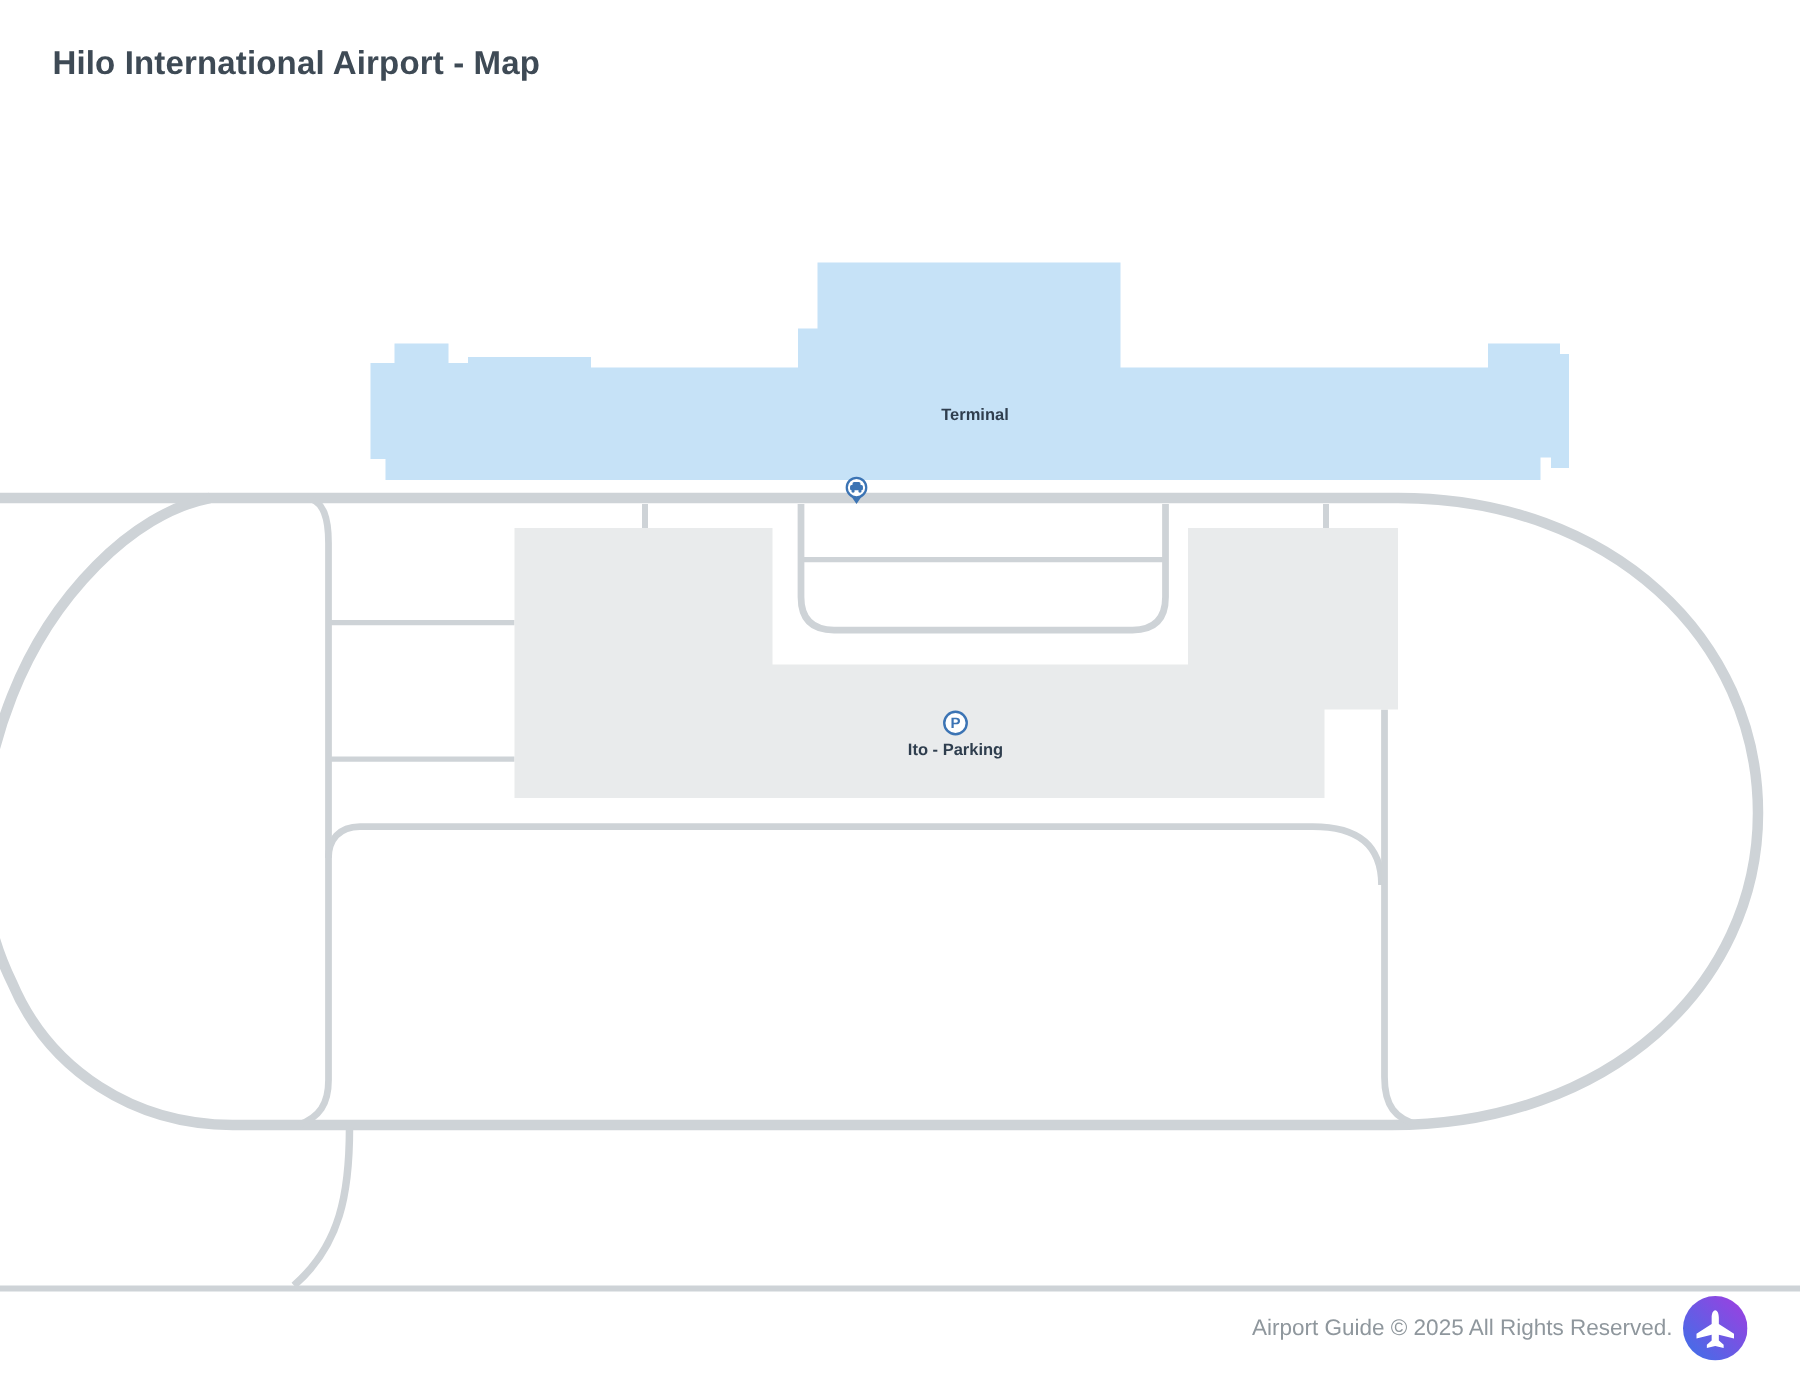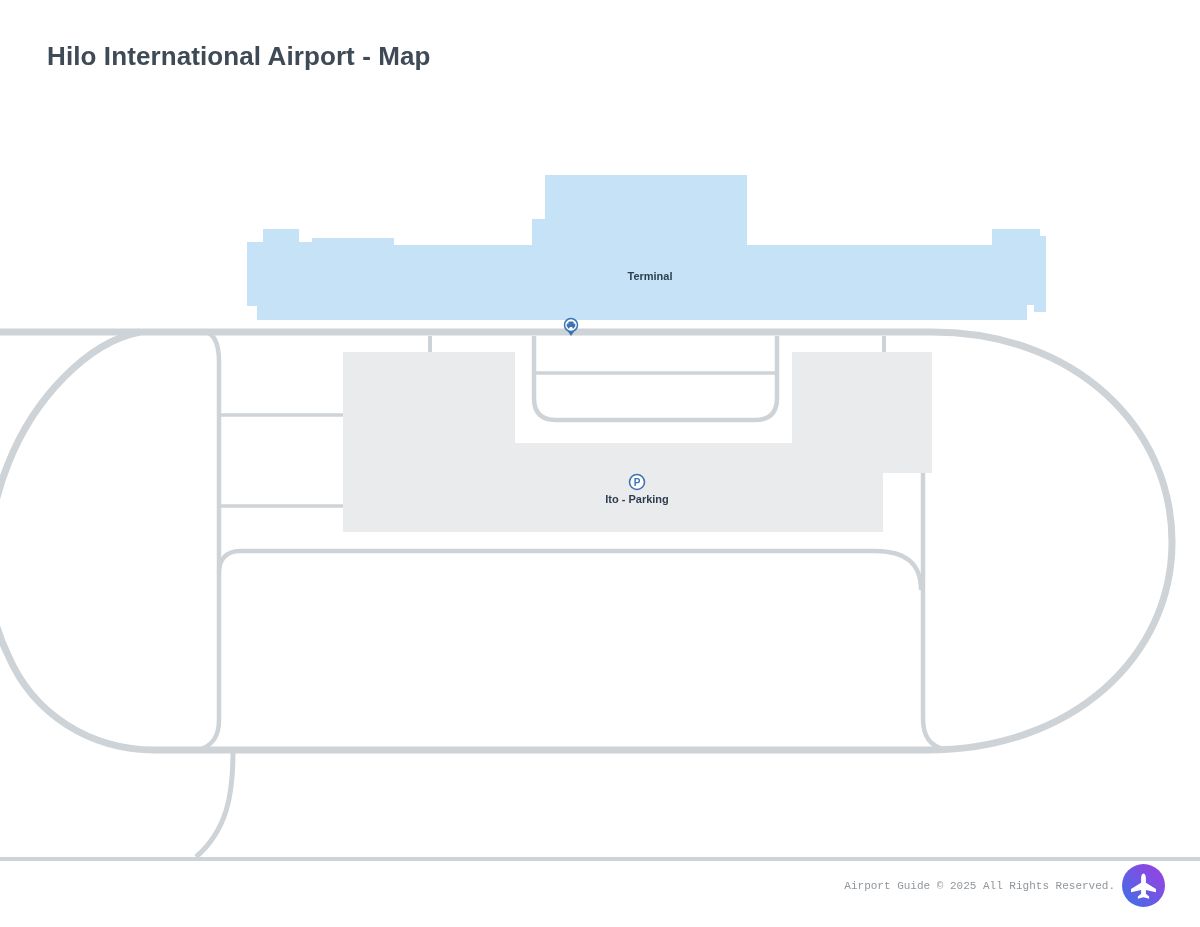--- a/index.html
+++ b/index.html
@@ -1,38 +1,38 @@
 <!DOCTYPE html>
 <html><head>
 <meta charset="utf-8">
 <style>
   html,body{margin:0;padding:0;}
   body{
     width:1200px;height:927px;position:relative;overflow:hidden;
     background:#ffffff;font-family:"Liberation Sans",sans-serif;
   }
   .page-title{
-    position:absolute;left:35px;top:29px;margin:12px;
-    font-size:26px;font-weight:700;color:#3e4a55;letter-spacing:.1px;
+    position:absolute;left:35px;top:29px;margin:0;
+    font-size:22px;font-weight:700;color:#3e4a55;letter-spacing:.1px;
   }
   .map-svg{position:absolute;left:0;top:0;}
   .map-label{
     font-family:"Liberation Sans",sans-serif;font-size:11px;font-weight:700;
     fill:#2f3e4e;text-anchor:middle;
   }
   .p-letter{
     font-family:"Liberation Sans",sans-serif;font-size:10px;font-weight:700;
     fill:#3c74b4;text-anchor:middle;
   }
   .footer{
     position:absolute;right:35px;top:864px;height:43px;
     display:flex;align-items:center;gap:7px;
   }
   .footer-text{
-    font-size:11px;color:#8f979d;white-space:nowrap;font-family:Liberation Mono, monospace;
+    font-size:15px;color:#8f979d;white-space:nowrap;
   }
   .logo-badge{width:43px;height:43px;display:block;}
 </style>
 </head>
 <body>
 
 <h1 class="page-title">Hilo International Airport - Map</h1>
 
 <svg class="map-svg" width="1200" height="927" viewBox="0 0 1200 927">
 

